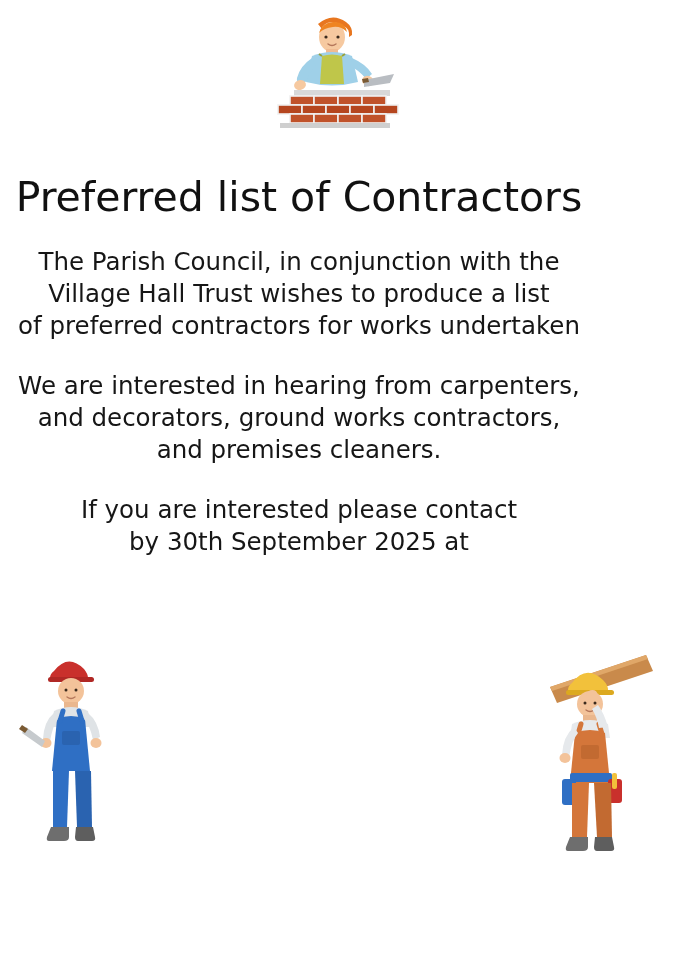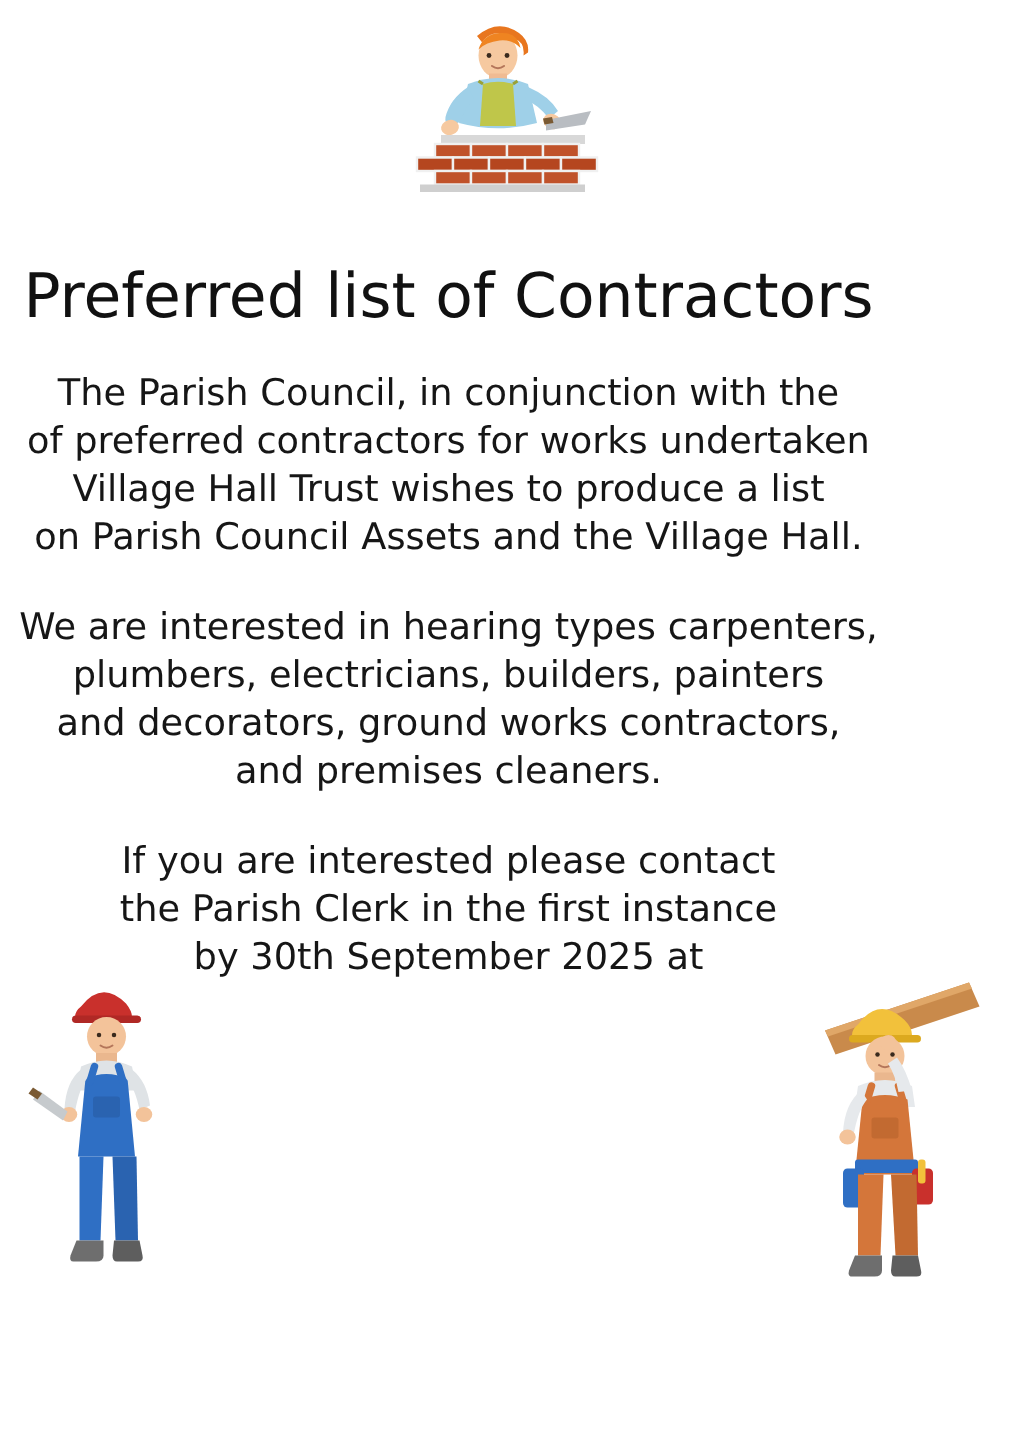--- a/index.html
+++ b/index.html
@@ -137,36 +137,33 @@
       <rect x="34" y="113" width="110" height="5" fill="#cfcfcf"></rect>
     </svg>
   </div>
 
   <h1 class="title">Preferred list of Contractors</h1>
 
   <div class="body-block">
 
     <p class="para">
       <span class="line">The Parish Council, in conjunction with the</span>
+      <span class="line">Village Hall Trust wishes to produce a list</span>
       <span class="line">of preferred contractors for works undertaken</span>
-      <span class="line">Village Hall Trust wishes to produce a list</span>
-      <span class="line">on Parish Council Assets and the Village Hall.</span>
     </p>
 
 
     <p class="para">
-      <span class="line">We are interested in hearing types carpenters,</span>
-      <span class="line">plumbers, electricians, builders, painters</span>
+      <span class="line">We are interested in hearing from carpenters,</span>
       <span class="line">and decorators, ground works contractors,</span>
       <span class="line">and premises cleaners.</span>
     </p>
 
     <p class="para">
       <span class="line">If you are interested please contact</span>
-      <span class="line">the Parish Clerk in the first instance</span>
       <span class="line">by 30th September 2025 at</span>
     </p>
 
   </div>
 
   <div class="worker-left">
     <svg viewBox="0 0 112 218" width="112" height="218" aria-hidden="true">
 
       <path d="M38 26 q14 -18 30 -2 q4 5 4 9 h-38 q0 -4 4 -7z" fill="#c9302c"></path>
       <rect x="32" y="32" width="46" height="5" rx="2.5" fill="#b02825"></rect>

